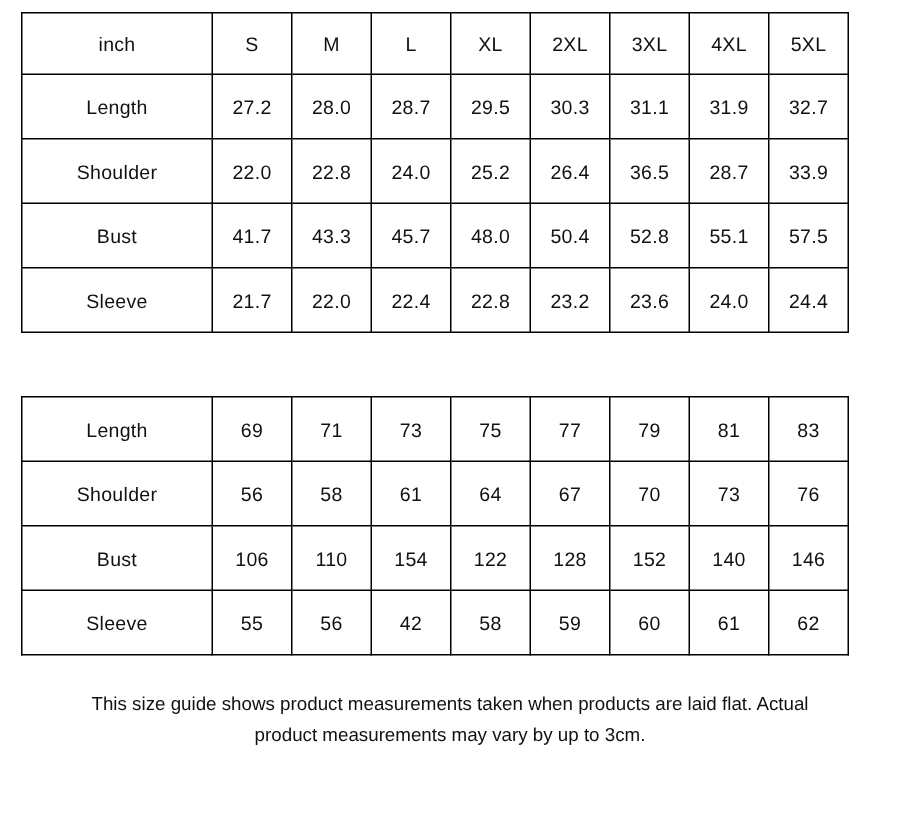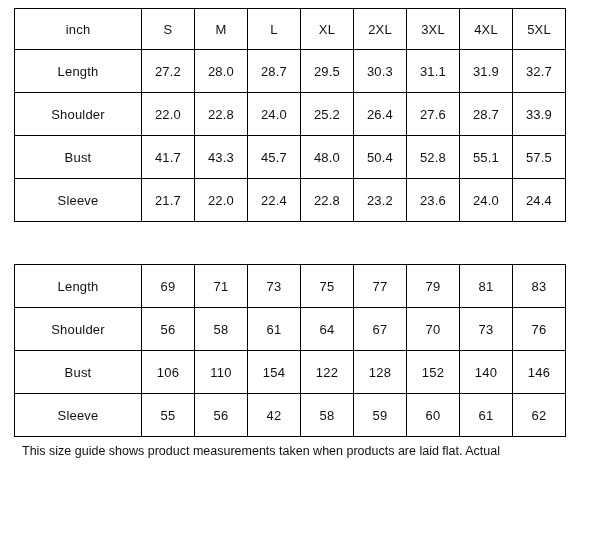--- a/index.html
+++ b/index.html
@@ -41,21 +41,22 @@
   table.size-table td.rowhead {
     width: 126px;
     text-align: center;
   }
   table.size-table tr.header-row td {
     height: 40px;
   }
   .spacer-top { height: 8px; }
   .spacer-mid { height: 42px; }
   .footnote {
-    margin-top: 4px;
+    margin-top: 22px;
+    text-align: center;
     font-size: 12.5px;
     line-height: 1.7;
     color: #111111;
     padding: 0 8px;
   }
   .footnote span { display: block; }
 </style>
 </head>
 <body>
 
@@ -87,21 +88,21 @@
         <td>31.9</td>
         <td>32.7</td>
       </tr>
       <tr>
         <td class="rowhead">Shoulder</td>
         <td>22.0</td>
         <td>22.8</td>
         <td>24.0</td>
         <td>25.2</td>
         <td>26.4</td>
-        <td>27.6</td>
+        <td>36.5</td>
         <td>28.7</td>
         <td>33.9</td>
       </tr>
       <tr>
         <td class="rowhead">Bust</td>
         <td>41.7</td>
         <td>43.3</td>
         <td>45.7</td>
         <td>48.0</td>
         <td>50.4</td>
@@ -169,15 +170,16 @@
         <td>59</td>
         <td>60</td>
         <td>61</td>
         <td>62</td>
       </tr>
     </tbody>
   </table>
 
   <div class="footnote">
     <span>This size guide shows product measurements taken when products are laid flat. Actual</span>
+    <span>product measurements may vary by up to 3cm.</span>
   </div>
 
 </div>
 
 </body></html>

